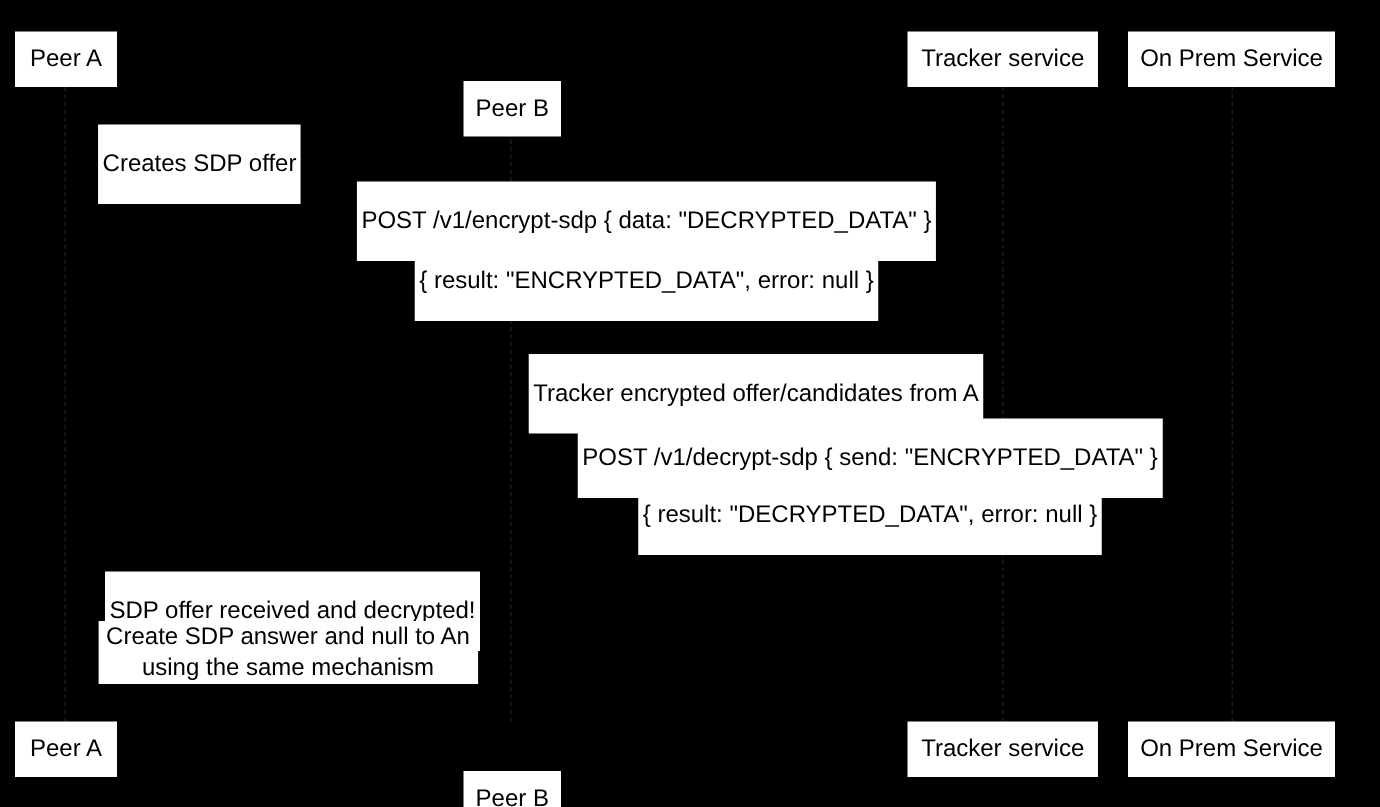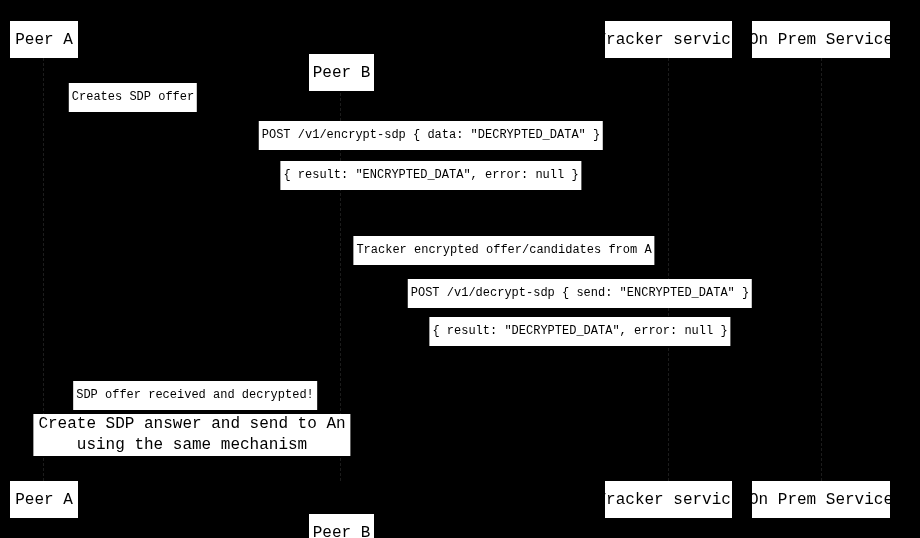--- a/index.html
+++ b/index.html
@@ -6,21 +6,21 @@
     margin: 0;
     padding: 0;
     background: #000000;
   }
   .stage {
     position: relative;
     width: 920px;
     height: 538px;
     background: #000000;
     overflow: hidden;
-    font-family: Liberation Mono, monospace;
+    font-family: Liberation Sans, sans-serif;
   }
   
   .actor {
     position: absolute;
     height: 37px;
     background: #ffffff;
     color: #000000;
     display: flex;
     align-items: center;
     justify-content: center;
@@ -45,25 +45,25 @@
   .l0 { left: 43px;  }
   .l1 { left: 340px; }
   .l2 { left: 668px; }
   .l3 { left: 821px; }
   
   .msg {
     position: absolute;
     transform: translateX(-50%);
     background: #ffffff;
     color: #000000;
-    font-size: 12px;
+    font-size: 16px;
     line-height: 21px;
     height: 21px;
     white-space: nowrap;
-    padding: 4px 3px;
+    padding: 16px 3px;
   }
   .m0 { left: 133px; top: 83px;  }
   .m1 { left: 431px; top: 121px; }
   .m2 { left: 431px; top: 161px; }
   .m3 { left: 355px; top: 199px; }
   .m4 { left: 504px; top: 236px; }
   .m5 { left: 580px; top: 279px; }
   .m6 { left: 580px; top: 317px; }
   .m7 { left: 195px; top: 365px; margin-top: 16px; }
   
@@ -99,21 +99,21 @@
 
   <div class="msg m0">Creates SDP offer</div>
   <div class="msg m1">POST /v1/encrypt-sdp { data: "DECRYPTED_DATA" }</div>
   <div class="msg m2">{ result: "ENCRYPTED_DATA", error: null }</div>
   <div class="msg m4">Tracker encrypted offer/candidates from A</div>
   <div class="msg m5">POST /v1/decrypt-sdp { send: "ENCRYPTED_DATA" }</div>
   <div class="msg m6">{ result: "DECRYPTED_DATA", error: null }</div>
   <div class="msg m7">SDP offer received and decrypted!</div>
 
   <div class="note">
-    <div>Create SDP answer and send to An</div>
+    <div>Create SDP answer and null to An</div>
     <div>using the same mechanism</div>
   </div>
 
   <div class="actor a0 row-bottom">Peer A</div>
   <div class="actor a1 row-bottom">Peer B</div>
   <div class="actor a2 row-bottom">Tracker service</div>
   <div class="actor a3 row-bottom">On Prem Service</div>
 
 </div>
 

